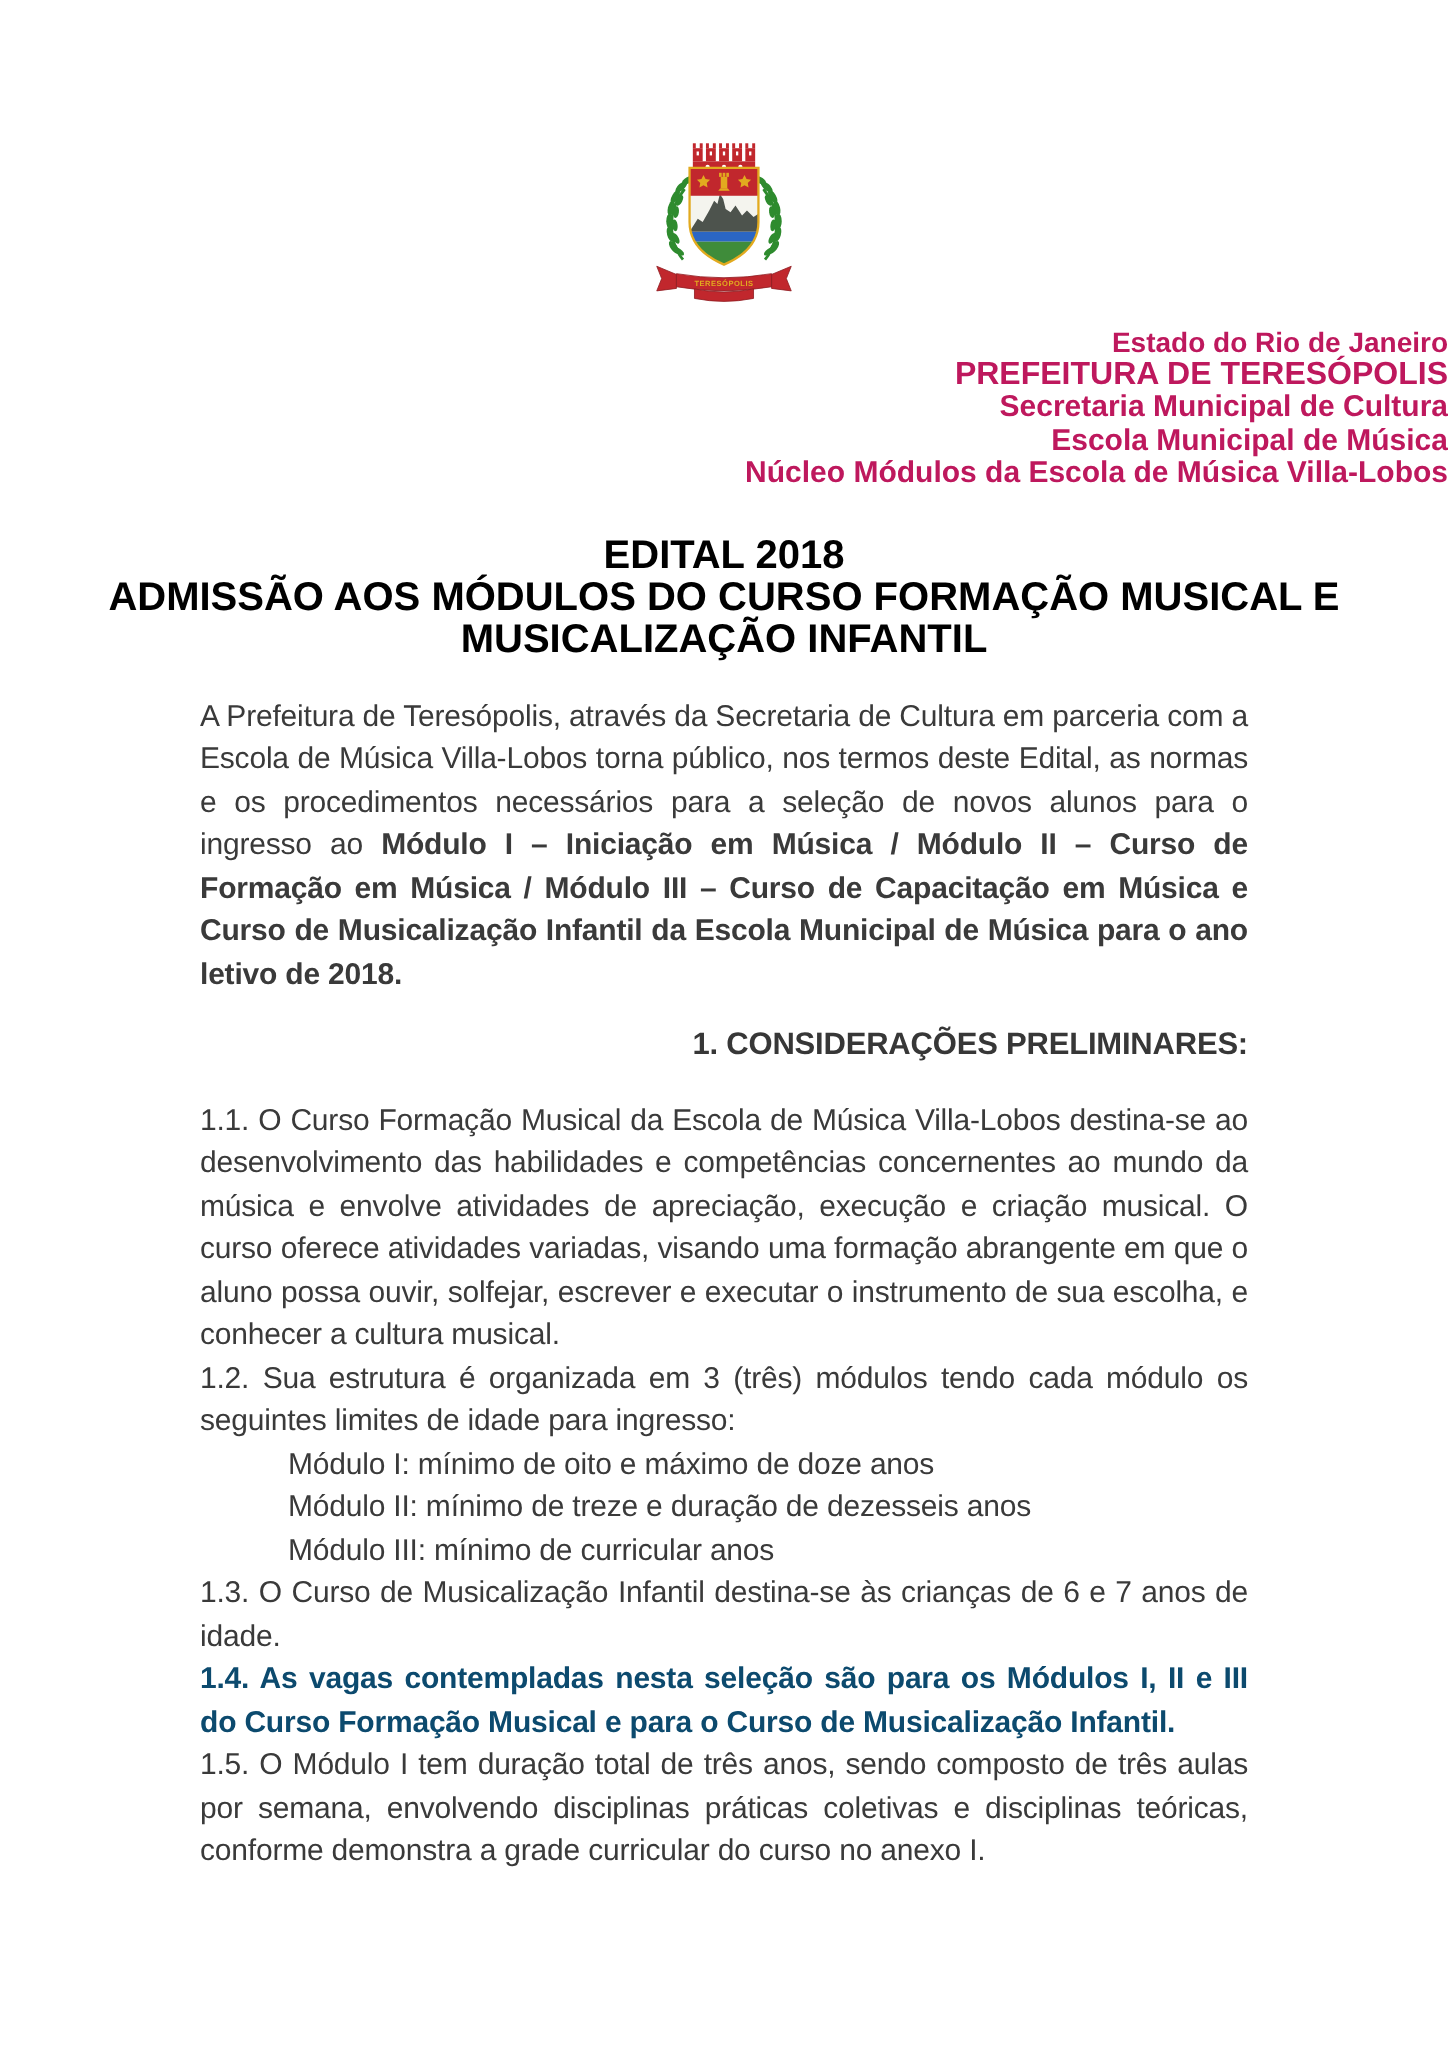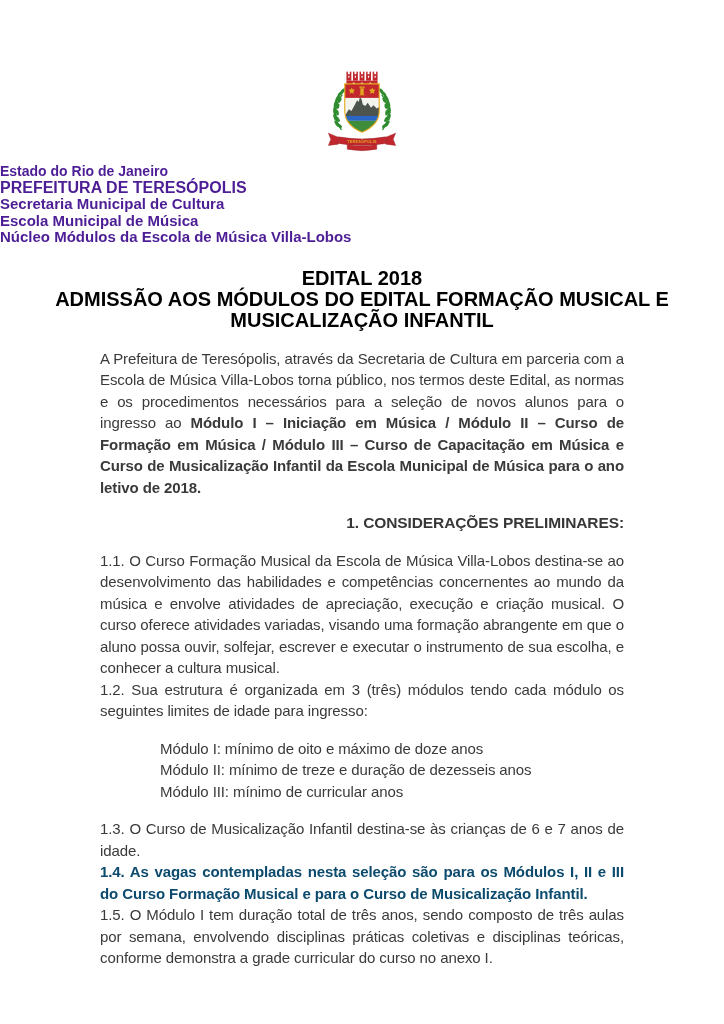--- a/index.html
+++ b/index.html
@@ -13,24 +13,24 @@
     color: #3a3a3a;
   }
   .crest {
     display: block;
     margin: 68px auto 0 auto;
     width: 82px;
     height: 86px;
   }
   .letterhead {
     margin-top: 9px;
-    text-align: left;
+    text-align: right;
     font-weight: bold;
     line-height: 16.5px;
-    color: #4c1d95;
+    color: #be185d;
   }
   .letterhead .l-state   { font-size: 14px; }
   .letterhead .l-city    { font-size: 16px; }
   .letterhead .l-small   { font-size: 15px; }
   .doc-title {
     margin-top: 22px;
     text-align: center;
     font-weight: bold;
     font-size: 20px;
     line-height: 21px;
@@ -46,21 +46,21 @@
   }
   .body-text p { margin: 0; }
   p.section-heading {
     margin: 14px 0 16px 0;
     font-weight: bold;
     font-size: 15.5px;
     text-align: right;
     color: #373737;
   }
   p.bold-para { font-weight: bold; color: #0c4a6e; }
-  .module-list { margin: 16px; }
+  .module-list { margin: 0; }
   .module-line { padding-left: 44px; }
   .crest-ribbon-text {
     font-family: "Liberation Sans", sans-serif;
     font-weight: bold;
   }
 </style>
 </head>
 <body>
 
 <div class="page">
@@ -150,21 +150,21 @@
   <div class="letterhead">
     <div class="l-state">Estado do Rio de Janeiro</div>
     <div class="l-city">PREFEITURA DE TERESÓPOLIS</div>
     <div class="l-small">Secretaria Municipal de Cultura</div>
     <div class="l-small">Escola Municipal de Música</div>
     <div class="l-small">Núcleo Módulos da Escola de Música Villa-Lobos</div>
   </div>
 
   <div class="doc-title">
     <div>EDITAL 2018</div>
-    <div>ADMISSÃO AOS MÓDULOS DO EDITAL FORMAÇÃO MUSICAL E</div>
+    <div>ADMISSÃO AOS MÓDULOS DO CURSO FORMAÇÃO MUSICAL E</div>
     <div>MUSICALIZAÇÃO INFANTIL</div>
   </div>
 
   <div class="body-text">
     <p><span>A Prefeitura de Teresópolis, através da Secretaria de Cultura em parceria com a Escola de Música Villa-Lobos torna público, nos termos deste Edital, as normas e os procedimentos necessários para a seleção de novos alunos para o ingresso ao </span><b>Módulo I – Iniciação em Música / Módulo II – Curso de Formação em Música / Módulo III – Curso de Capacitação em Música e Curso de Musicalização Infantil da Escola Municipal de Música para o ano letivo de 2018.</b></p>
 
     <p class="section-heading">1. CONSIDERAÇÕES PRELIMINARES:</p>
 
     <p>1.1. O Curso Formação Musical da Escola de Música Villa-Lobos destina-se ao desenvolvimento das habilidades e competências concernentes ao mundo da música e envolve atividades de apreciação, execução e criação musical. O curso oferece atividades variadas, visando uma formação abrangente em que o aluno possa ouvir, solfejar, escrever e executar o instrumento de sua escolha, e conhecer a cultura musical.</p>
     <p>1.2. Sua estrutura é organizada em 3 (três) módulos tendo cada módulo os seguintes limites de idade para ingresso:</p>

